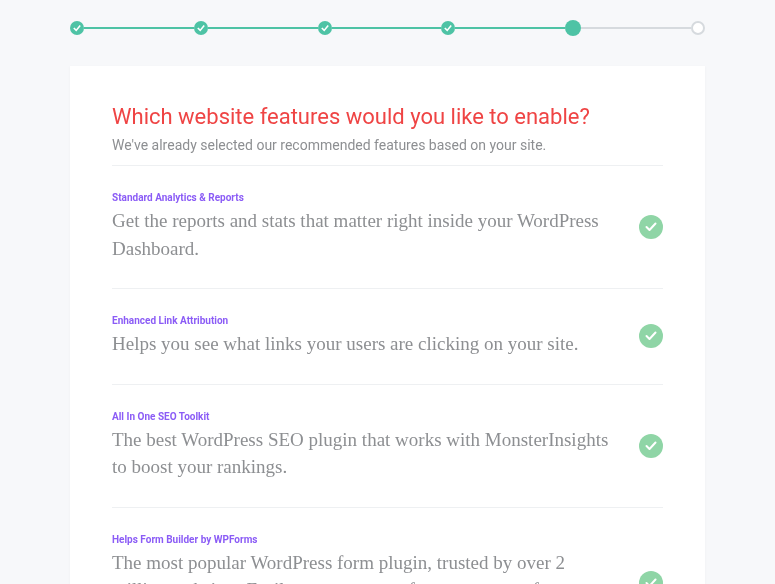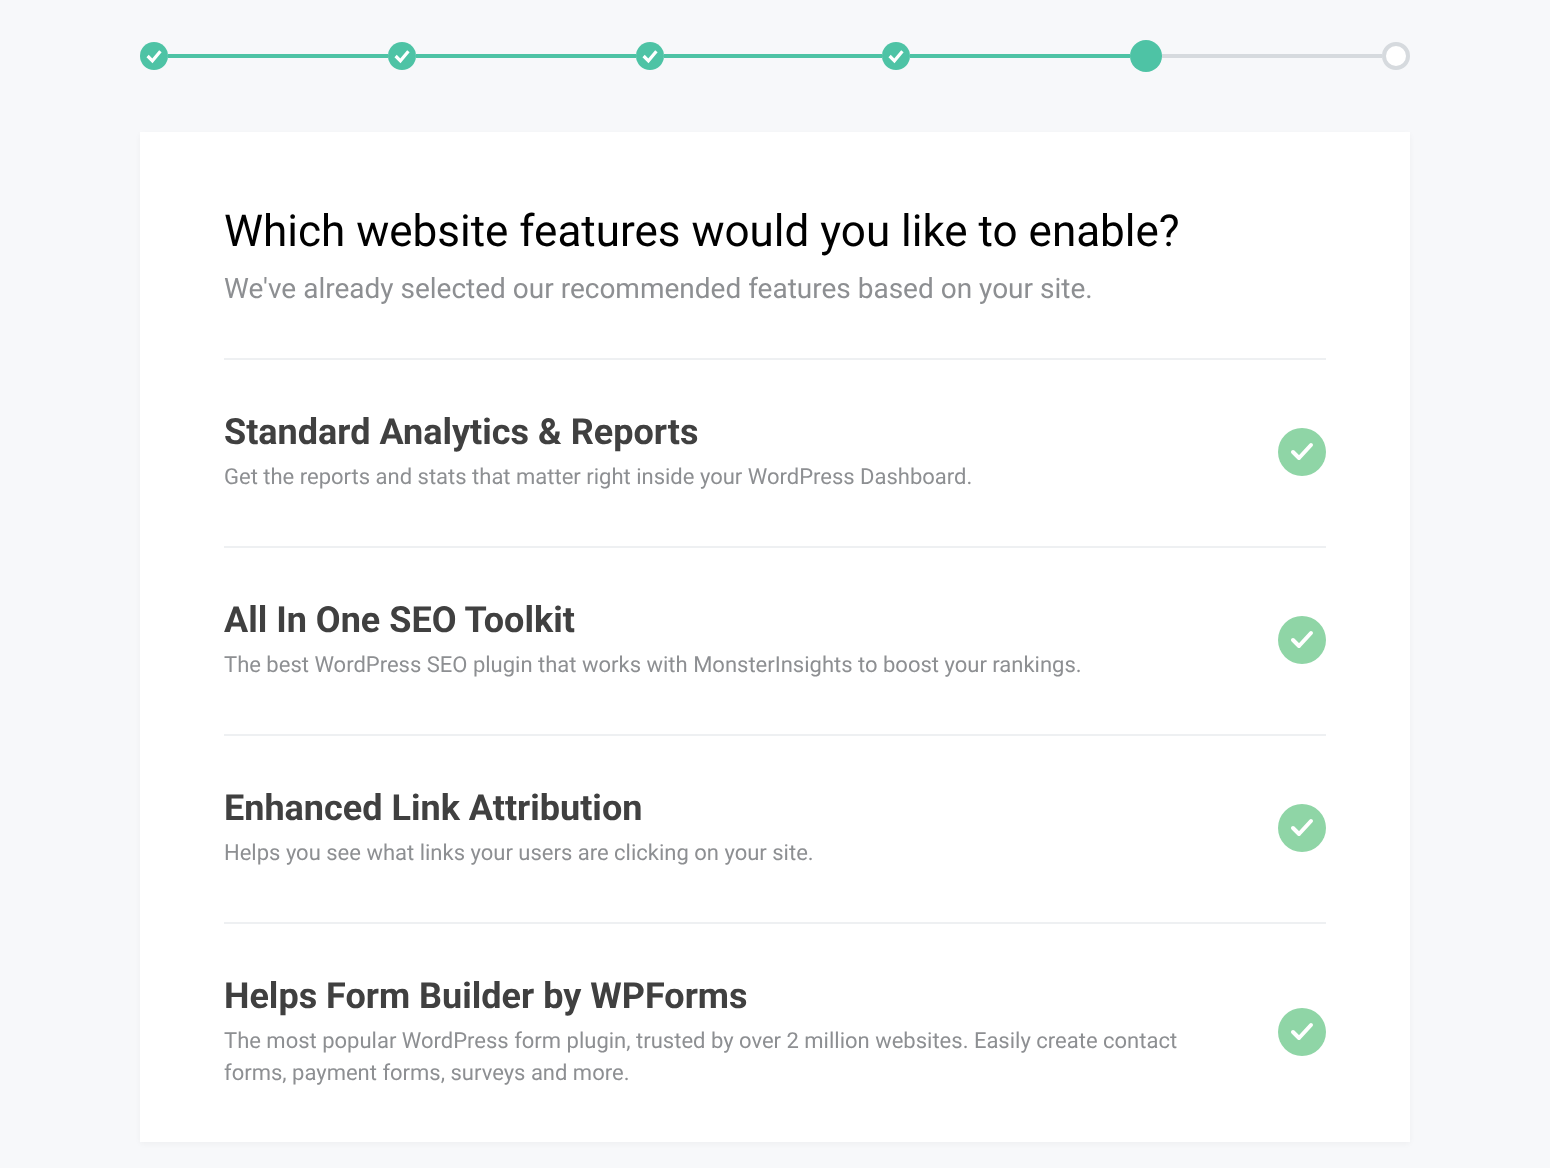--- a/index.html
+++ b/index.html
@@ -61,27 +61,27 @@
     }
     .card {
       background: #fff;
       margin: 30px 70px 0 70px;
       padding: 38px 42px 0 42px;
       box-shadow: 0 1px 3px rgba(0,0,0,0.04);
     }
     .heading {
       font-size: 22px;
       font-weight: 400;
-      color: #000000;
+      color: #ef4444;
       margin-bottom: 8px;
     }
     .subheading {
       font-size: 14px;
       color: #8d8f92;
-      margin-bottom: 26px;
+      margin-bottom: 12px;
     }
     .divider {
       height: 1px;
       background: #eef0f2;
       margin: 0;
     }
     .feature-row {
       display: flex;
       align-items: center;
       justify-content: space-between;
@@ -89,29 +89,30 @@
       border-bottom: 1px solid #eef0f2;
     }
     .feature-row:last-child {
       border-bottom: none;
     }
     .feature-text {
       flex: 1;
       padding-right: 20px;
     }
     .feature-title {
-      font-size: 18px;
+      font-size: 10px;
       font-weight: 700;
-      color: #404040;
+      color: #8b5cf6;
       margin-bottom: 4px;
     }
     .feature-description {
-      font-size: 11px;
+      font-size: 19px;
       color: #8d8f92;
       line-height: 1.45;
+      font-family: Liberation Serif, serif;
     }
     .feature-check {
       width: 24px;
       height: 24px;
       border-radius: 50%;
       background: #8fd5a6;
       display: flex;
       align-items: center;
       justify-content: center;
       flex-shrink: 0;
@@ -167,44 +168,44 @@
     </div>
     <div class="feature-check">
       <svg viewBox="0 0 12 12">
           <path d="M1.5 6 L4.5 9 L10.5 2.5" stroke="#fff" stroke-width="2" fill="none" stroke-linecap="round" stroke-linejoin="round"></path>
         </svg>
     </div>
   </div>
 
   <div class="feature-row">
     <div class="feature-text">
+      <div class="feature-title">Enhanced Link Attribution</div>
+      <div class="feature-description">Helps you see what links your users are clicking on your site.</div>
+    </div>
+    <div class="feature-check">
+      <svg viewBox="0 0 12 12">
+          <path d="M1.5 6 L4.5 9 L10.5 2.5" stroke="#fff" stroke-width="2" fill="none" stroke-linecap="round" stroke-linejoin="round"></path>
+        </svg>
+    </div>
+  </div>
+
+  <div class="feature-row">
+    <div class="feature-text">
       <div class="feature-title">All In One SEO Toolkit</div>
       <div class="feature-description">The best WordPress SEO plugin that works with MonsterInsights to boost your rankings.</div>
     </div>
     <div class="feature-check">
       <svg viewBox="0 0 12 12">
           <path d="M1.5 6 L4.5 9 L10.5 2.5" stroke="#fff" stroke-width="2" fill="none" stroke-linecap="round" stroke-linejoin="round"></path>
         </svg>
     </div>
   </div>
 
   <div class="feature-row">
     <div class="feature-text">
-      <div class="feature-title">Enhanced Link Attribution</div>
-      <div class="feature-description">Helps you see what links your users are clicking on your site.</div>
-    </div>
-    <div class="feature-check">
-      <svg viewBox="0 0 12 12">
-          <path d="M1.5 6 L4.5 9 L10.5 2.5" stroke="#fff" stroke-width="2" fill="none" stroke-linecap="round" stroke-linejoin="round"></path>
-        </svg>
-    </div>
-  </div>
-
-  <div class="feature-row">
-    <div class="feature-text">
       <div class="feature-title">Helps Form Builder by WPForms</div>
       <div class="feature-description">The most popular WordPress form plugin, trusted by over 2 million websites. Easily create contact forms, payment forms, surveys and more.</div>
     </div>
     <div class="feature-check">
       <svg viewBox="0 0 12 12">
           <path d="M1.5 6 L4.5 9 L10.5 2.5" stroke="#fff" stroke-width="2" fill="none" stroke-linecap="round" stroke-linejoin="round"></path>
         </svg>
     </div>
   </div>
 

